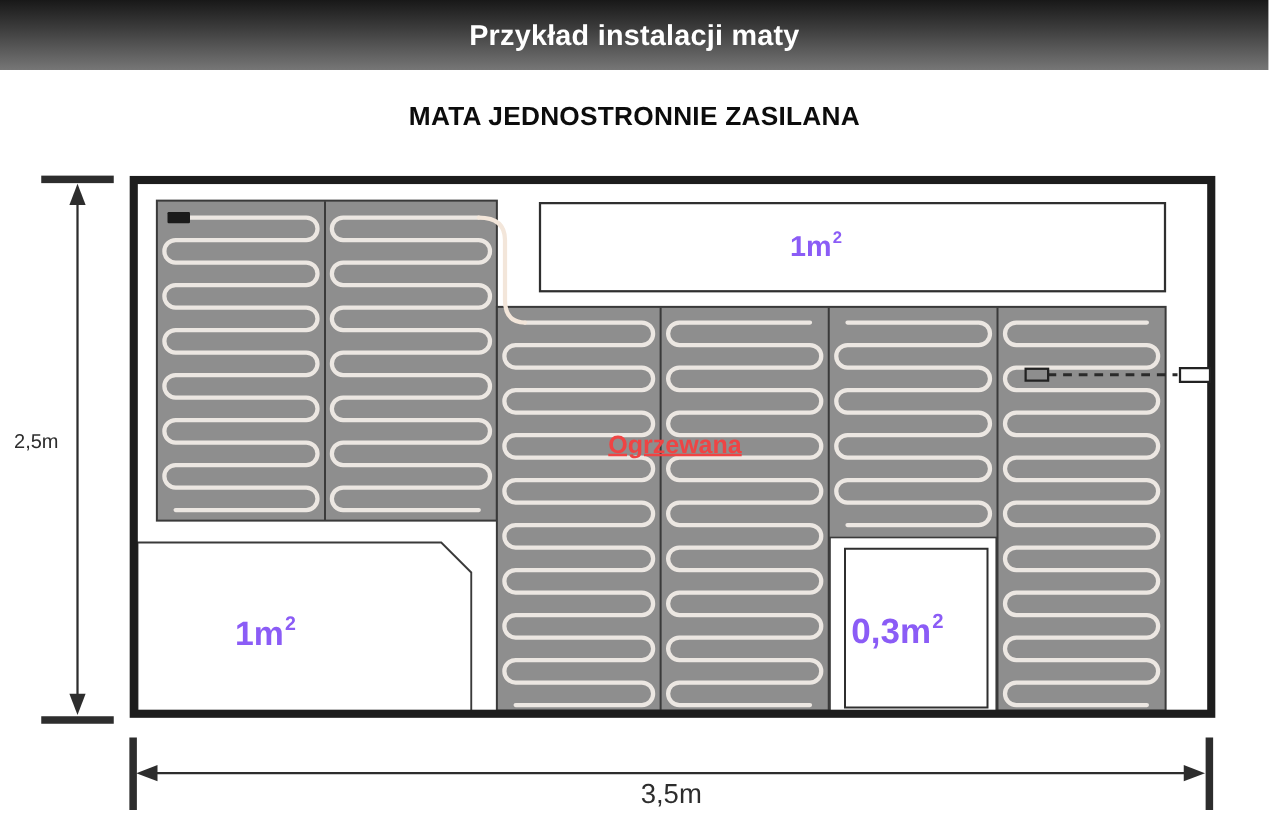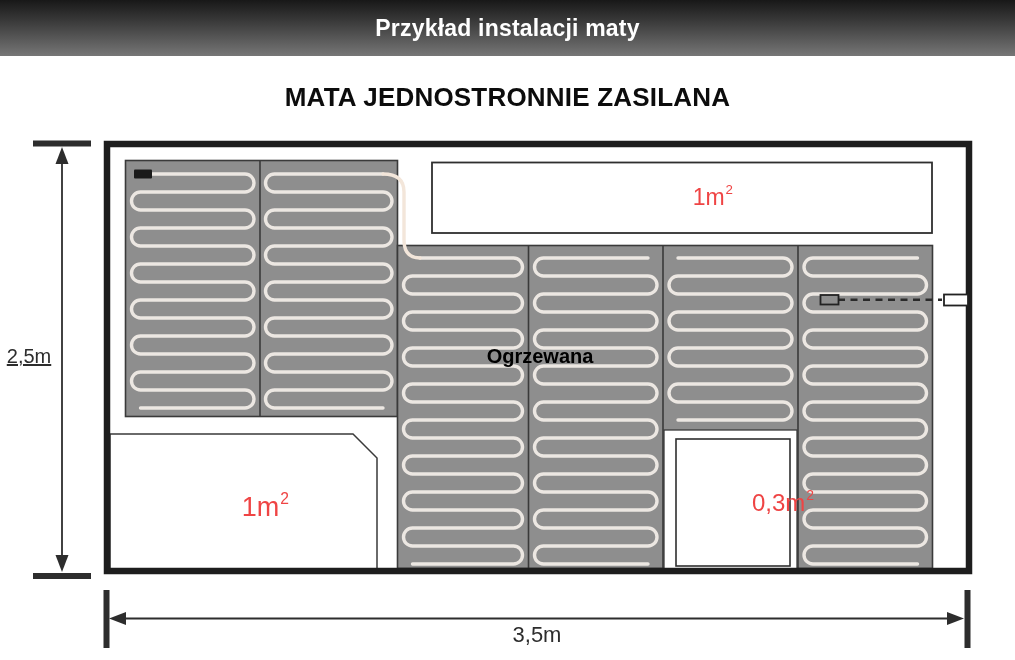--- a/index.html
+++ b/index.html
@@ -10,34 +10,34 @@
   .header{
     position:absolute;top:0;left:0;width:1015px;height:56px;
     background:linear-gradient(180deg,#181818 0%,#3c3c3c 40%,#767676 100%);
     display:flex;align-items:center;justify-content:center;
   }
   .header-title{
     color:#ffffff;font-size:23px;font-weight:bold;letter-spacing:.2px;
   }
   .subtitle{
     position:absolute;top:82px;left:0;width:1015px;text-align:center;
-    font-size:26px;font-weight:bold;color:#0c0c0c;letter-spacing:.2px;
+    font-size:21px;font-weight:bold;color:#0c0c0c;letter-spacing:.2px;
   }
   svg.diagram{position:absolute;top:0;left:0;}
-  .lbl{position:absolute;text-align:right;color:#ef4444;font-weight:normal;}
+  .lbl{position:absolute;text-align:left;color:#8b5cf6;font-weight:bold;}
   .lbl sup{font-size:58%;position:relative;top:-2px;left:1px;}
   .lbl-top-box{left:632px;top:184px;width:100px;font-size:23px;}
   .lbl-bottom-left{left:188px;top:492px;width:100px;font-size:27px;}
-  .lbl-small-box{left:713px;top:489px;width:100px;font-size:24px;}
+  .lbl-small-box{left:681px;top:489px;width:100px;font-size:28px;}
   .heated{
     position:absolute;left:437px;top:343px;width:206px;text-align:center;
-    font-size:20px;line-height:27.5px;font-weight:bold;color:#000000;
+    font-size:20px;line-height:27.5px;font-weight:bold;color:#ef4444;text-decoration:underline;
   }
   .dim-label{position:absolute;color:#2d2d2d;font-weight:normal;text-align:center;}
-  .dim-height{left:1px;top:345px;width:56px;font-size:20px;text-decoration:underline;}
+  .dim-height{left:1px;top:345px;width:56px;font-size:16px;}
   .dim-width{left:487px;top:622px;width:100px;font-size:22px;}
 </style>
 </head>
 <body>
 
 <div class="page">
 
   <div class="header">
     <span class="header-title">Przykład instalacji maty</span>
   </div>

